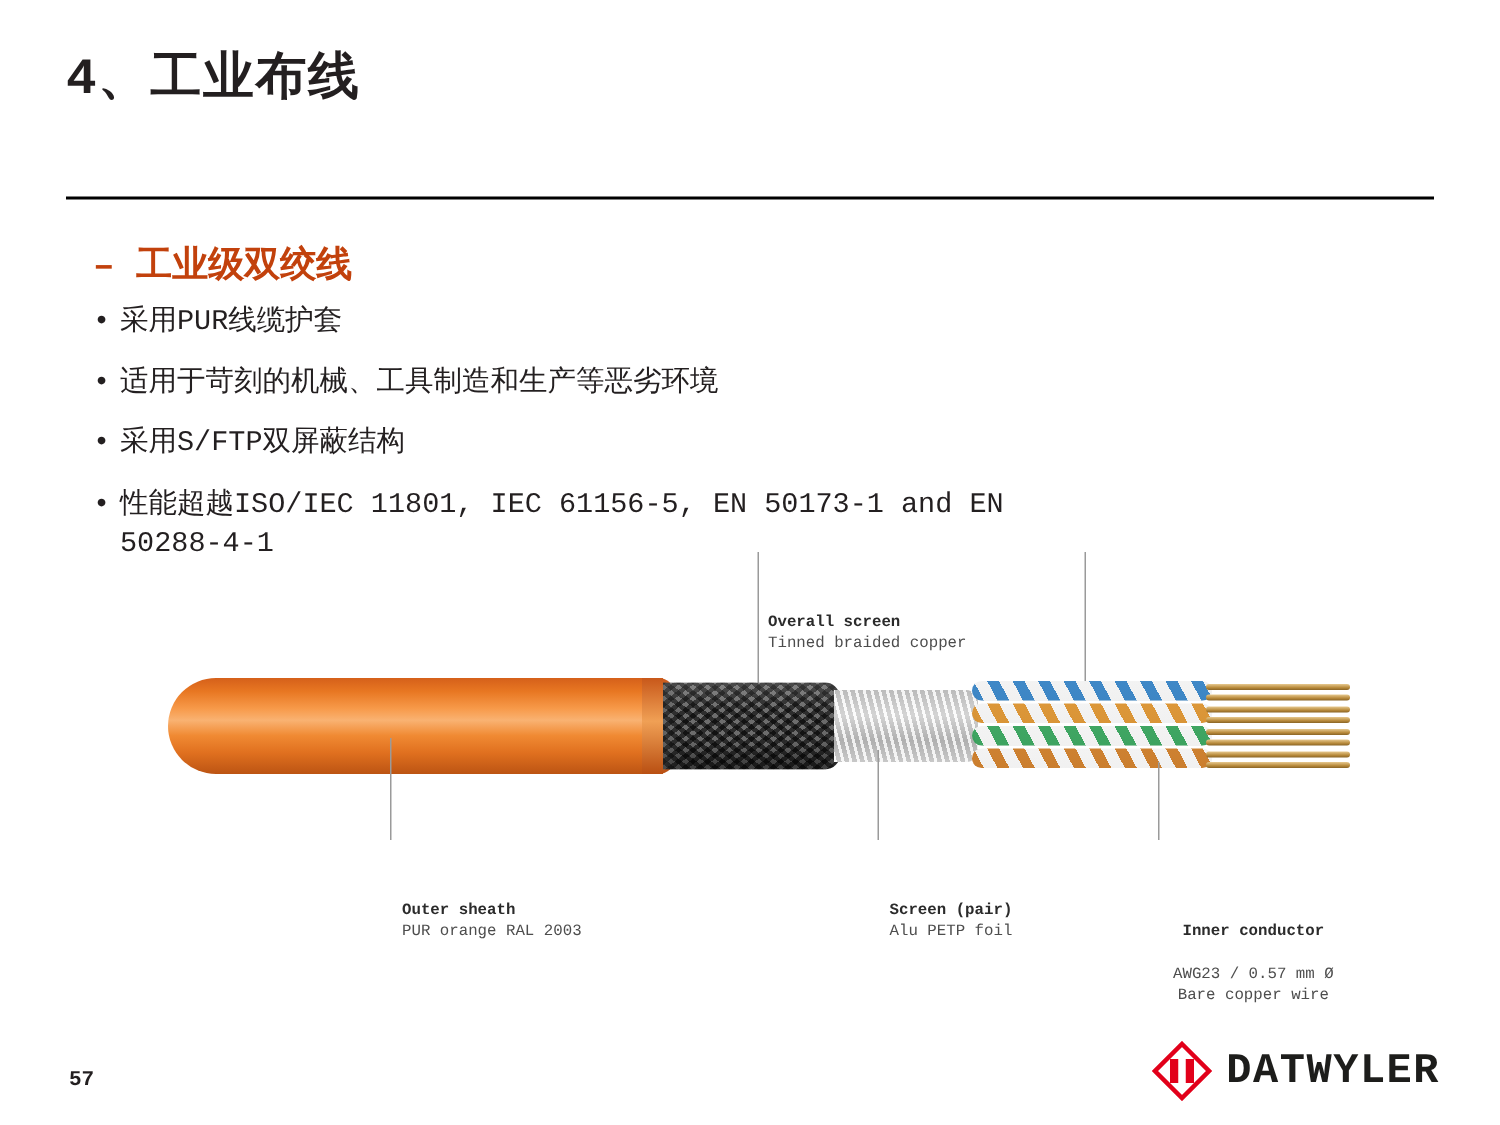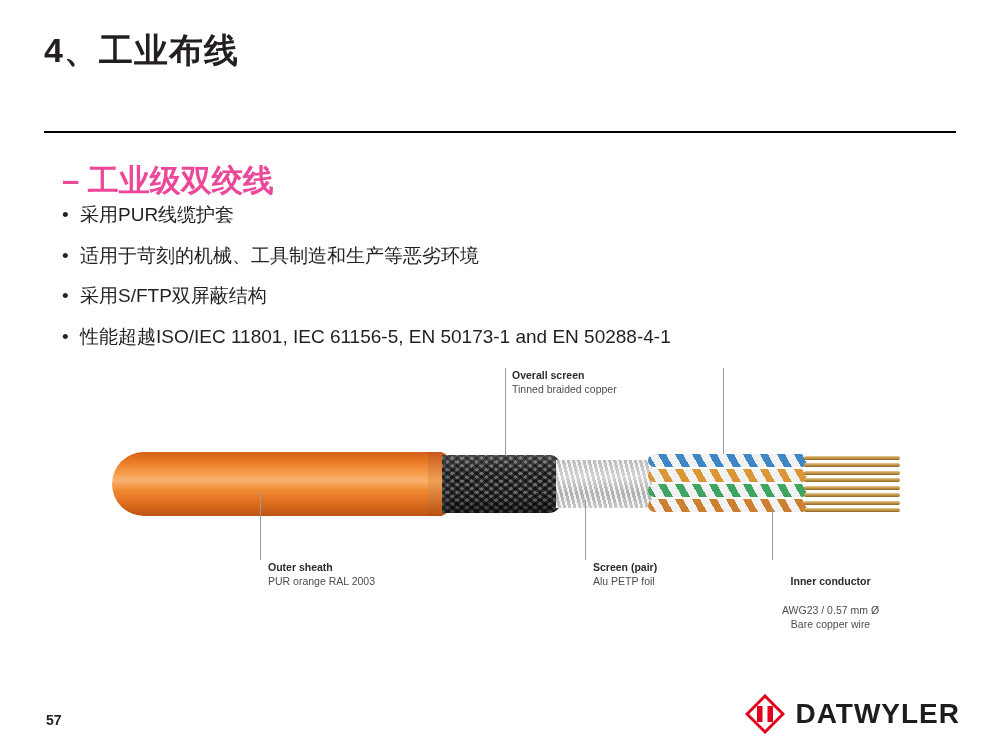--- a/index.html
+++ b/index.html
@@ -13,20 +13,21 @@
     font-family: "Liberation Sans", sans-serif;
     color: #231f20;
     overflow: hidden;
     position: relative;
   }
 
   .slide {
     position: relative;
     width: 1000px;
     height: 750px;
+    font-family: Liberation Mono, monospace;
   }
 
   
   .title-main {
     position: absolute;
     left: 44px;
     top: 28px;
     font-size: 34px;
     font-weight: bold;
     letter-spacing: 1px;
@@ -49,23 +50,23 @@
     width: 912px;
     height: 2px;
     background: #000000;
   }
 
   
   .section-head {
     position: absolute;
     left: 62px;
     top: 160px;
-    font-size: 31px;
-    font-weight: bold;
-    color: #ec4899;
+    font-size: 24px;
+    font-weight: bold;
+    color: #c2410c;
     white-space: nowrap;
   }
   .bullets {
     position: absolute;
     left: 62px;
     top: 202px;
     width: 620px;
   }
   .bullet {
     display: flex;
@@ -96,20 +97,21 @@
   .callout-label {
     position: absolute;
     font-size: 10.5px;
     line-height: 1.35;
     color: #4d4d4d;
   }
   .callout-label .lbl-title {
     font-weight: bold;
     color: #2b2b2b;
     display: block;
+    margin-top: 40px;
   }
   .leader {
     position: absolute;
     width: 1px;
     background: #9a9a9a;
   }
 
   
   .cable {
     position: absolute;

